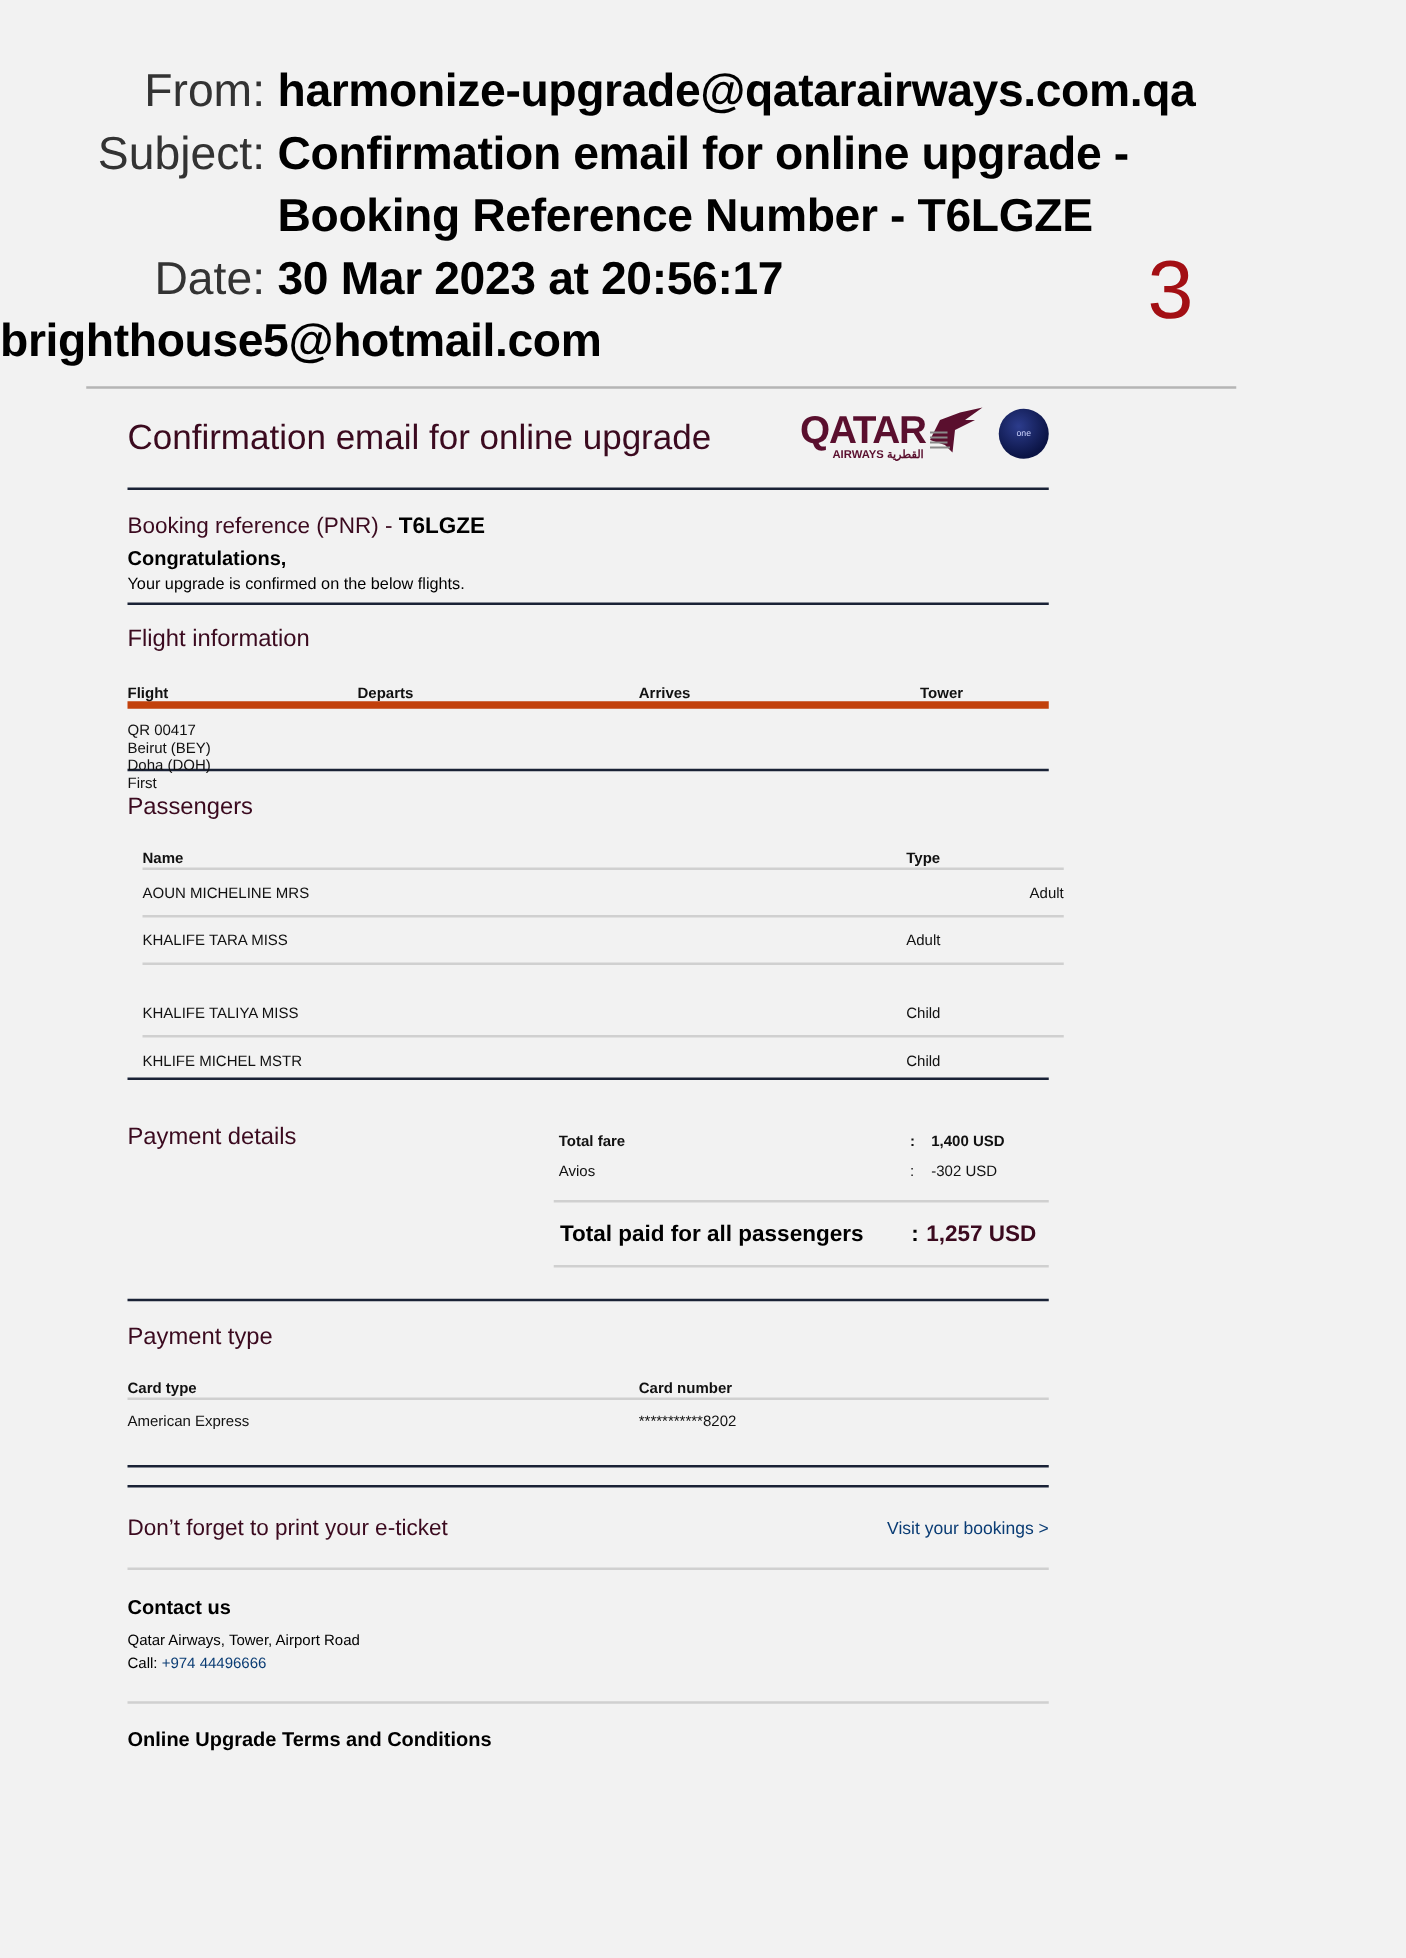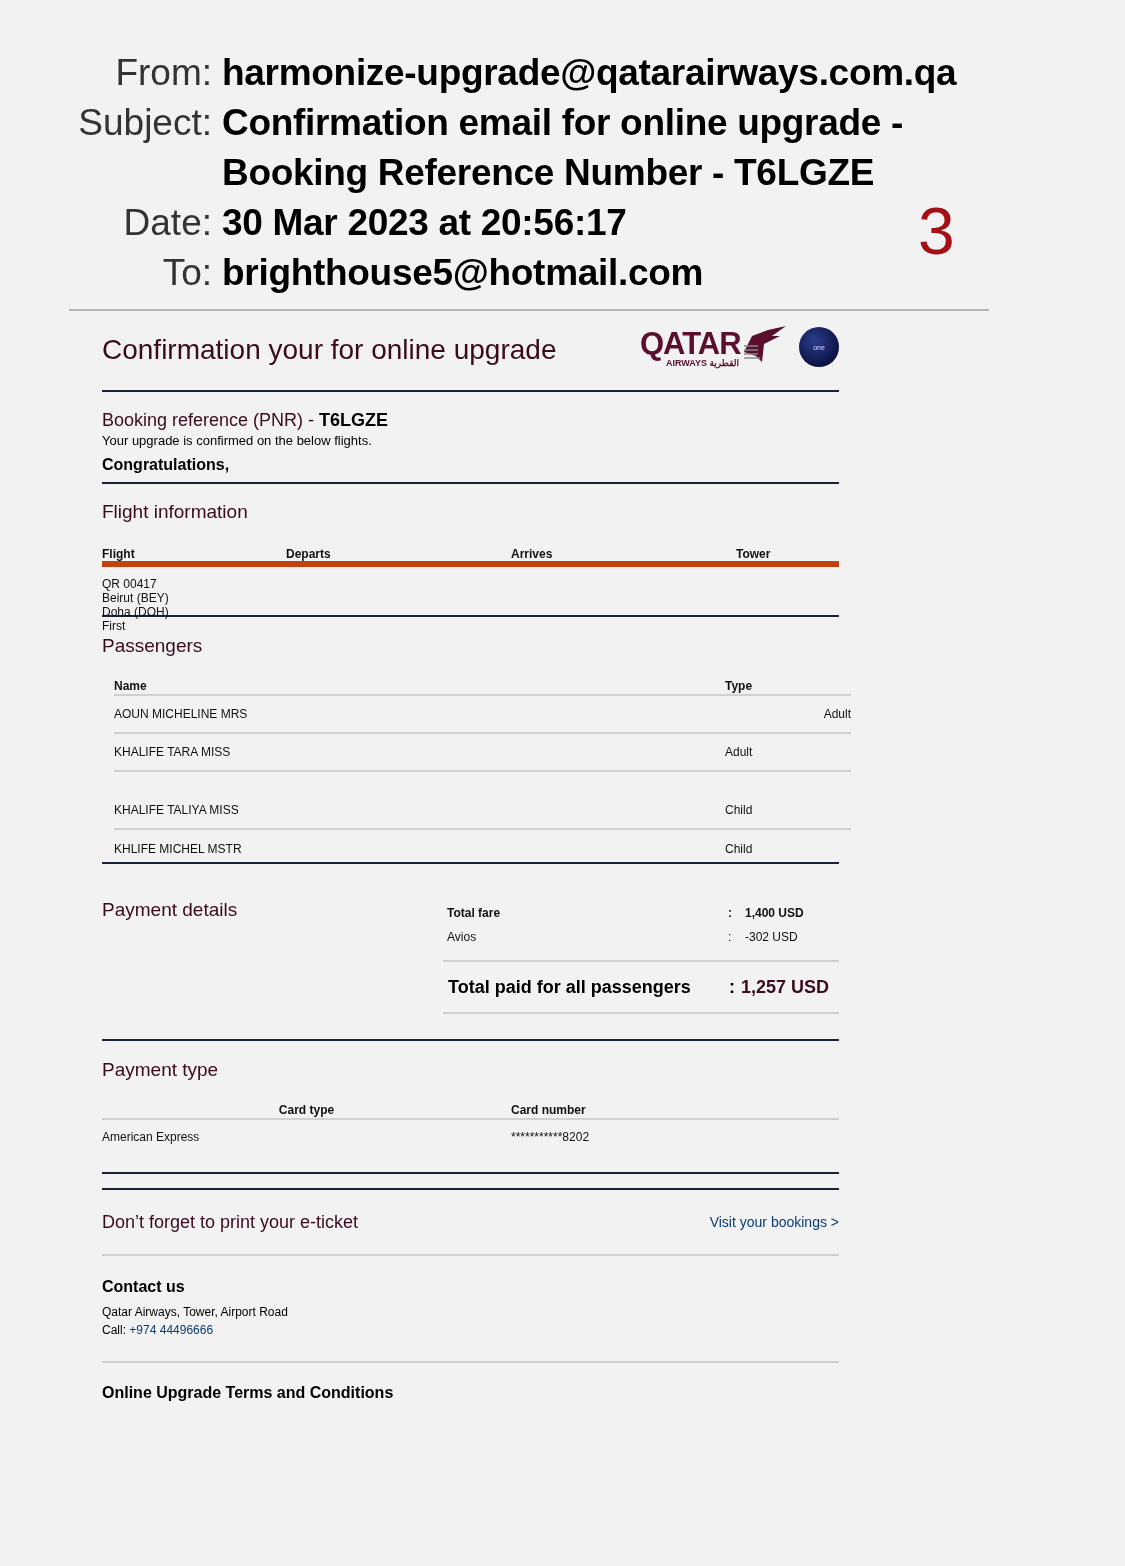--- a/index.html
+++ b/index.html
@@ -46,31 +46,30 @@
   </div>
   <div class="hdr-row">
     <span class="hdr-label"></span>
     <span class="hdr-val">Booking Reference Number - T6LGZE</span>
   </div>
   <div class="hdr-row">
     <span class="hdr-label">Date:</span>
     <span class="hdr-val">30 Mar 2023 at 20:56:17</span>
   </div>
   <div class="hdr-row">
-    <span class="hdr-label">To:</span>
     <span class="hdr-val">brighthouse5@hotmail.com</span>
   </div>
 </div>
 <div class="page-num">3</div>
 <div class="hdr-sep"></div>
 
 <div class="email">
 
   <div class="title-row">
-    <div class="title">Confirmation your for online upgrade</div>
+    <div class="title">Confirmation email for online upgrade</div>
     <div class="logo">
       <svg width="150" height="52" viewBox="0 0 150 52">
         <text x="0" y="32" font-family="Liberation Sans, sans-serif" font-weight="bold" font-size="31" fill="#5a0f2e" letter-spacing="-1">QATAR</text>
         <text x="26" y="44" font-family="Liberation Sans, sans-serif" font-weight="bold" font-size="9" fill="#5a0f2e">AIRWAYS القطرية</text>
         <g fill="#5a0f2e">
           <path d="M104 30 L112 14 L128 8 L146 4 L132 14 L140 14 L124 22 L122 40 L116 34 Z"></path>
         </g>
         <g stroke="#8a8a8a" stroke-width="1.5">
           <line x1="104" y1="24" x2="118" y2="24"></line>
           <line x1="104" y1="28" x2="118" y2="28"></line>
@@ -82,22 +81,22 @@
     <div class="oneworld">
       <span>one</span>
     </div>
   </div>
   <div class="rule-dark"></div>
 
   <div style="padding-top:18px; height:90px; box-sizing:border-box;">
     <div style="font-size:18px;" class="maroon">
       <span>Booking reference (PNR) - </span><b style="color:#000">T6LGZE</b>
     </div>
+    <div style="font-size:16px; font-weight:bold; margin-top:8px;">Congratulations,</div>
     <div style="font-size:13px; margin-top:2px;">Your upgrade is confirmed on the below flights.</div>
-    <div style="font-size:16px; font-weight:bold; margin-top:8px;">Congratulations,</div>
   </div>
   <div class="rule-dark"></div>
 
   <div style="height:131px; position:relative;">
     <div class="section-title" style="position:absolute; top:17px;">Flight information</div>
     <div style="position:absolute; top:60px; left:0; width:737px;">
       <div style="display:flex; height:17px; border-bottom:6px solid #c2410c;align-items:flex-end;">
         <span class="th" style="width:184px;">Flight</span>
         <span class="th" style="width:225px;">Departs</span>
         <span class="th" style="width:225px;">Arrives</span>
@@ -161,21 +160,21 @@
       </div>
       <div class="rule-light"></div>
     </div>
   </div>
   <div class="rule-dark"></div>
 
   <div style="height:131px; position:relative;">
     <div class="section-title" style="position:absolute; top:18px;">Payment type</div>
     <div style="position:absolute; top:62px; left:0; width:737px;">
       <div style="display:flex; height:15px; border-bottom:2px solid #d0d0d0;">
-        <span class="th" style="width:409px;text-align:center;">Card type</span>
+        <span class="th" style="width:409px;">Card type</span>
         <span class="th">Card number</span>
       </div>
       <div style="display:flex; padding-top:10px;">
         <span class="td" style="width:409px;">American Express</span>
         <span class="td">***********8202</span>
       </div>
     </div>
   </div>
   <div class="rule-dark"></div>
   <div style="height:14px;"></div>

